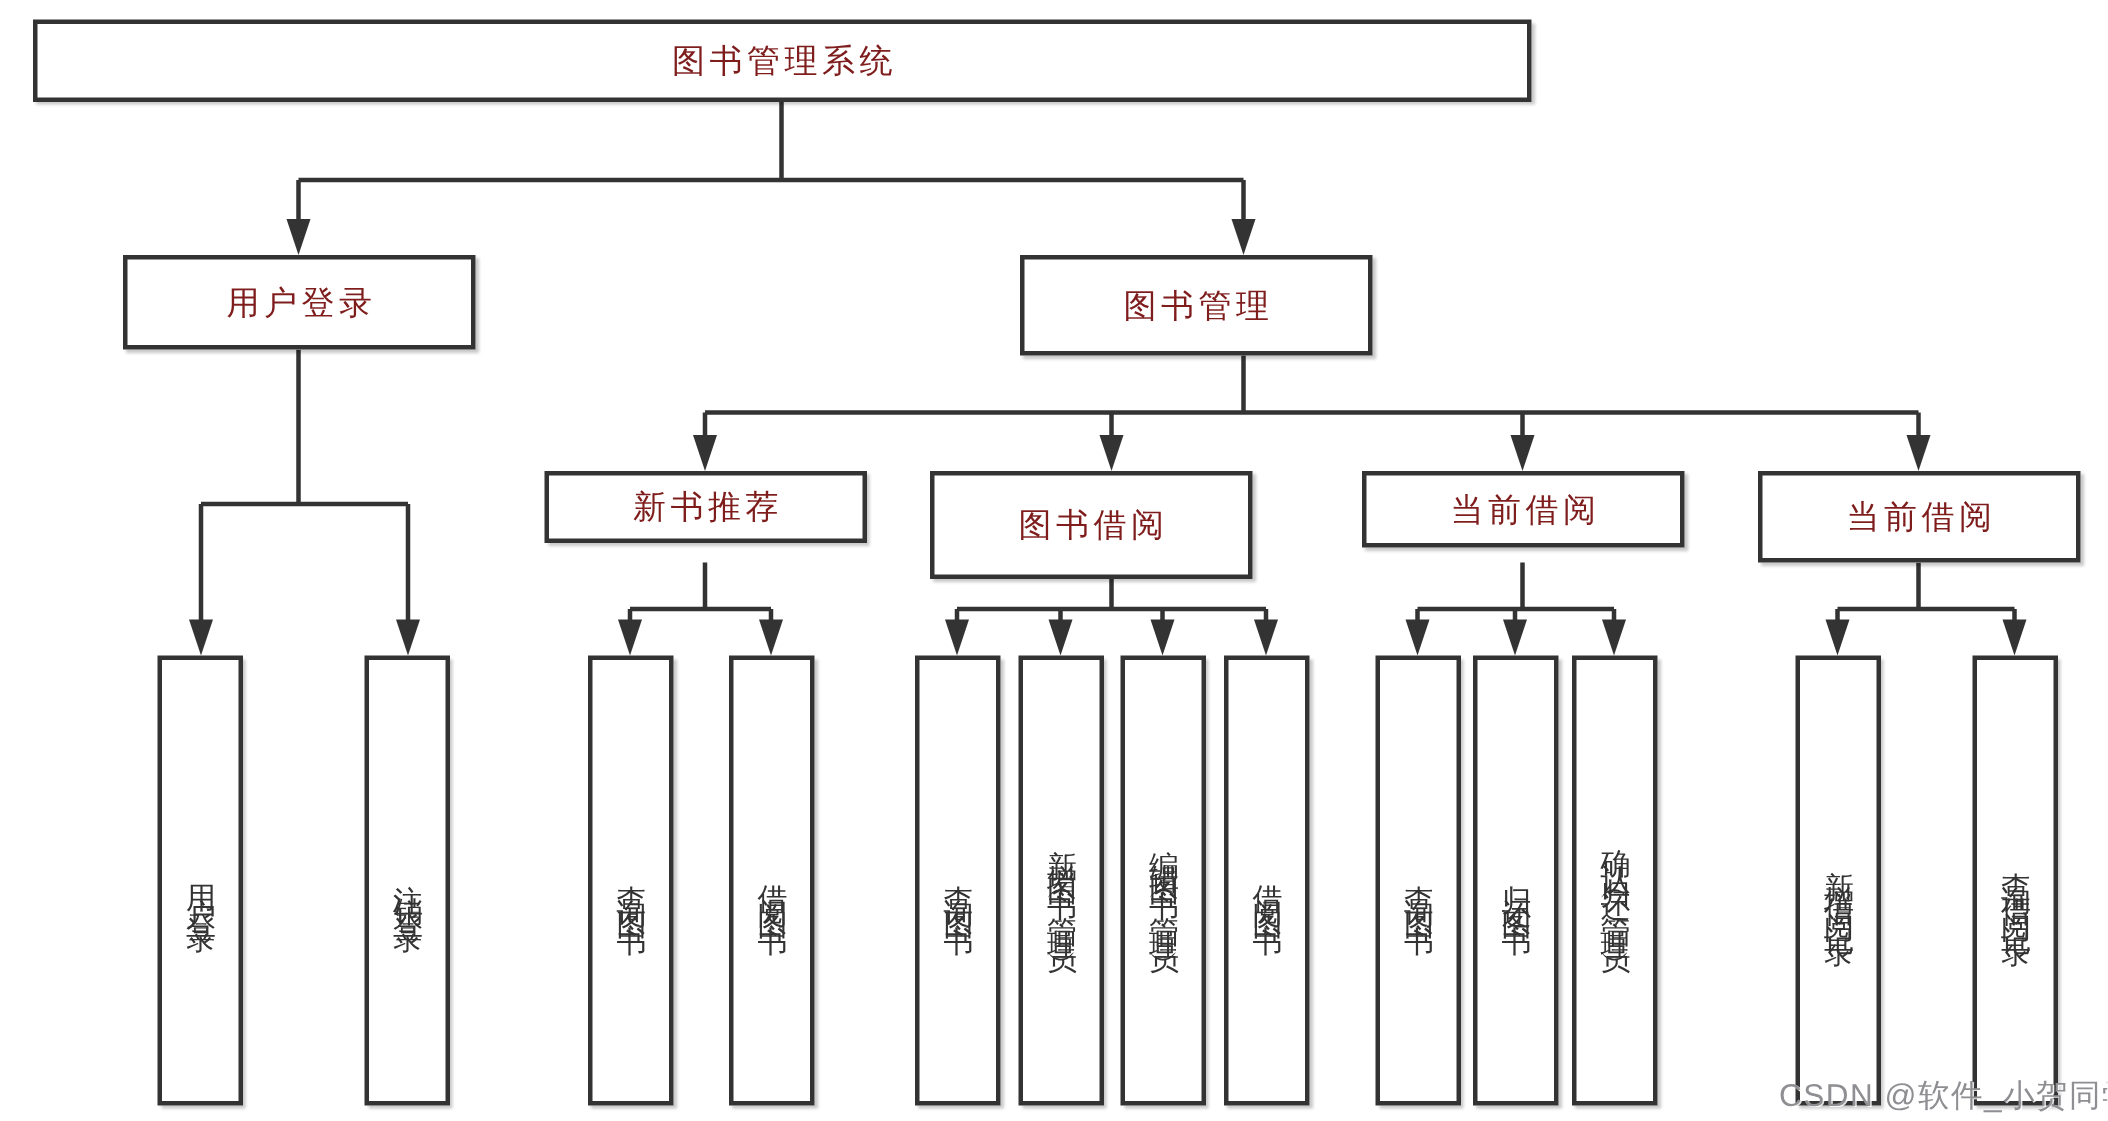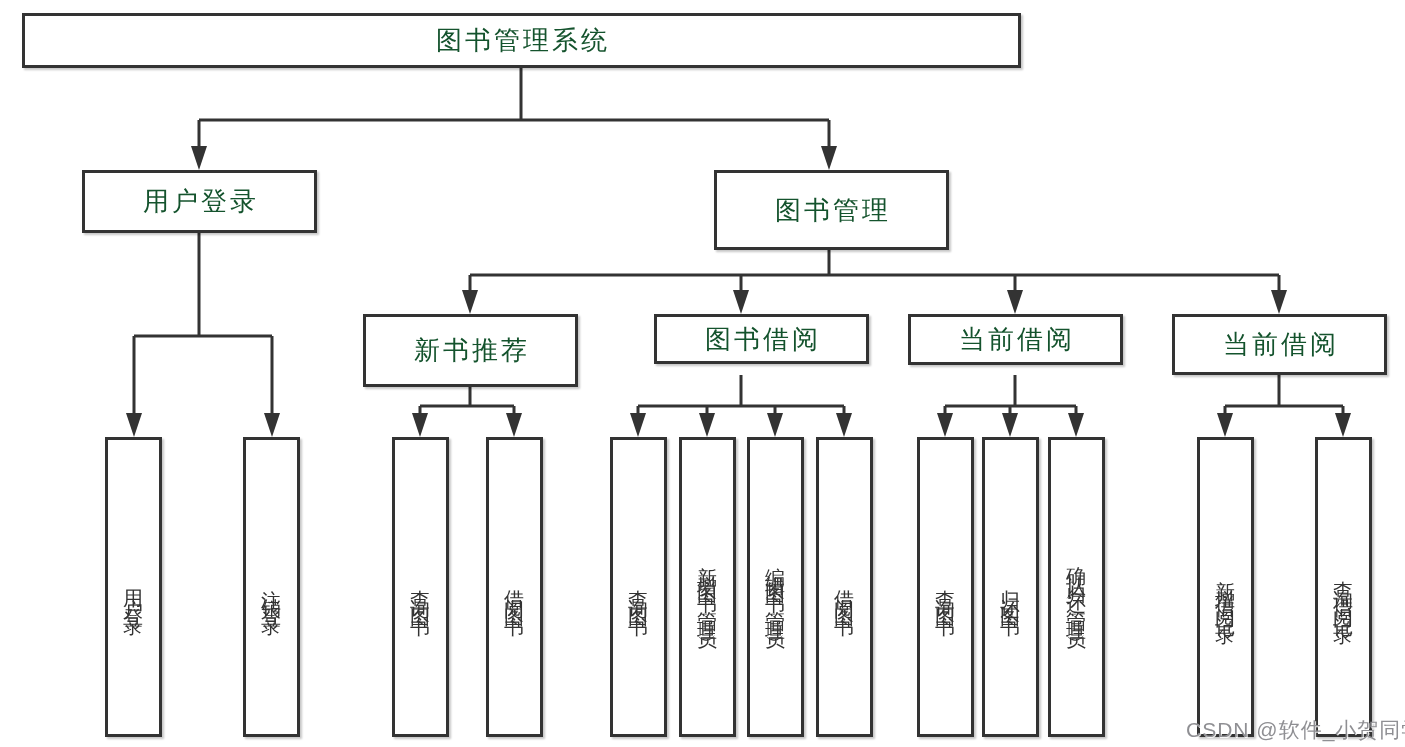--- a/index.html
+++ b/index.html
@@ -7,21 +7,21 @@
     position:relative;width:1405px;height:747px;background:#ffffff;
     font-family:"Liberation Sans","DejaVu Sans",sans-serif;overflow:hidden;
   }
   svg.connectors{position:absolute;left:0;top:0;width:1405px;height:747px;}
   .node{
     position:absolute;box-sizing:border-box;background:#ffffff;
     border:3px solid #333333;box-shadow:2px 2px 2px rgba(0,0,0,0.22);
     display:flex;align-items:center;justify-content:center;color:#333333;
   }
   .node.h .lbl{
-    font-size:26px;letter-spacing:3px;margin-right:-3px;white-space:nowrap;color:#14532d;
+    font-size:22px;letter-spacing:3px;margin-right:-3px;white-space:nowrap;color:#7f1d1d;
   }
   .node.v .lbl{
     writing-mode:vertical-rl;text-orientation:mixed;line-height:1;
     font-size:20px;letter-spacing:9px;margin-bottom:-9px;color:#333333;
   }
   .watermark{
     position:absolute;left:1186px;top:716px;z-index:5;
     font-size:21px;letter-spacing:1px;color:#8f8f93;
     text-shadow:1px 1px 0 rgba(255,255,255,0.85);white-space:nowrap;
   }
@@ -71,28 +71,28 @@
     </g>
   </svg>
 
   <div class="node h" style="left:22px;top:13px;width:999px;height:55px">
     <span class="lbl">图书管理系统</span>
   </div>
 
   <div class="node h" style="left:82px;top:170px;width:235px;height:63px">
     <span class="lbl">用户登录</span>
   </div>
-  <div class="node h" style="left:714px;top:170px;width:235px;height:80px">
+  <div class="node h" style="left:680px;top:170px;width:235px;height:67px">
     <span class="lbl">图书管理</span>
   </div>
 
-  <div class="node h" style="left:363px;top:314px;width:215px;height:73px">
+  <div class="node h" style="left:363px;top:314px;width:215px;height:48px">
     <span class="lbl">新书推荐</span>
   </div>
-  <div class="node h" style="left:654px;top:314px;width:215px;height:50px">
+  <div class="node h" style="left:620px;top:314px;width:215px;height:72px">
     <span class="lbl">图书借阅</span>
   </div>
   <div class="node h" style="left:908px;top:314px;width:215px;height:51px">
     <span class="lbl">当前借阅</span>
   </div>
   <div class="node h" style="left:1172px;top:314px;width:215px;height:61px">
     <span class="lbl">当前借阅</span>
   </div>
 
   <div class="node v" style="left:105px;top:437px;width:57px;height:300px">

